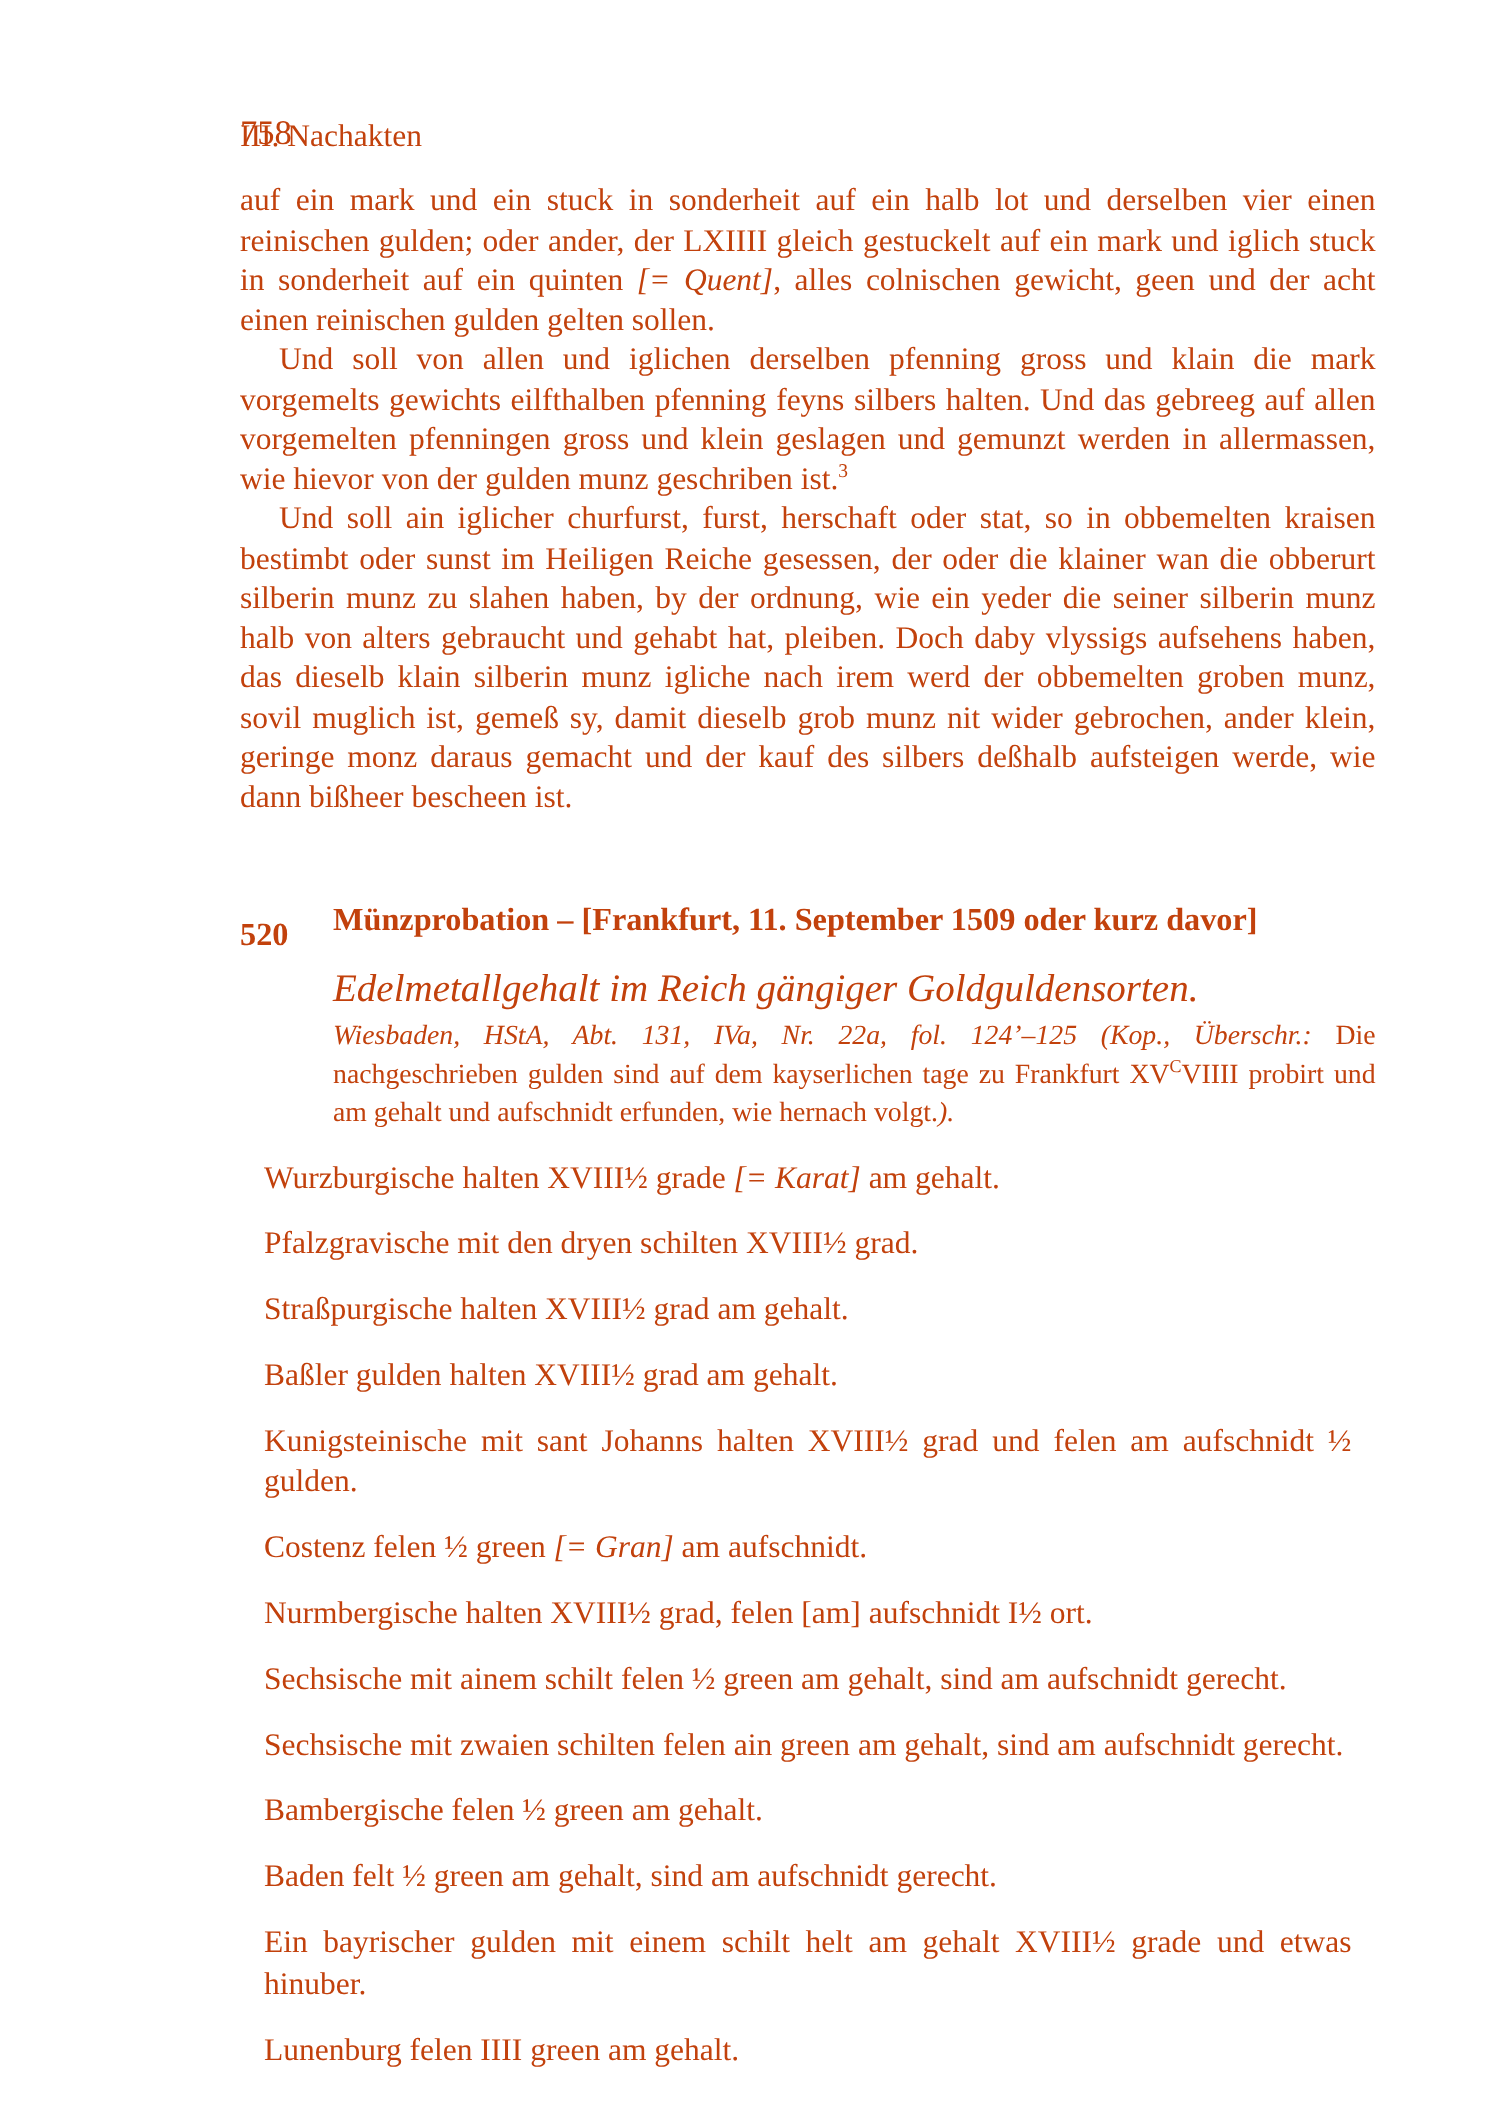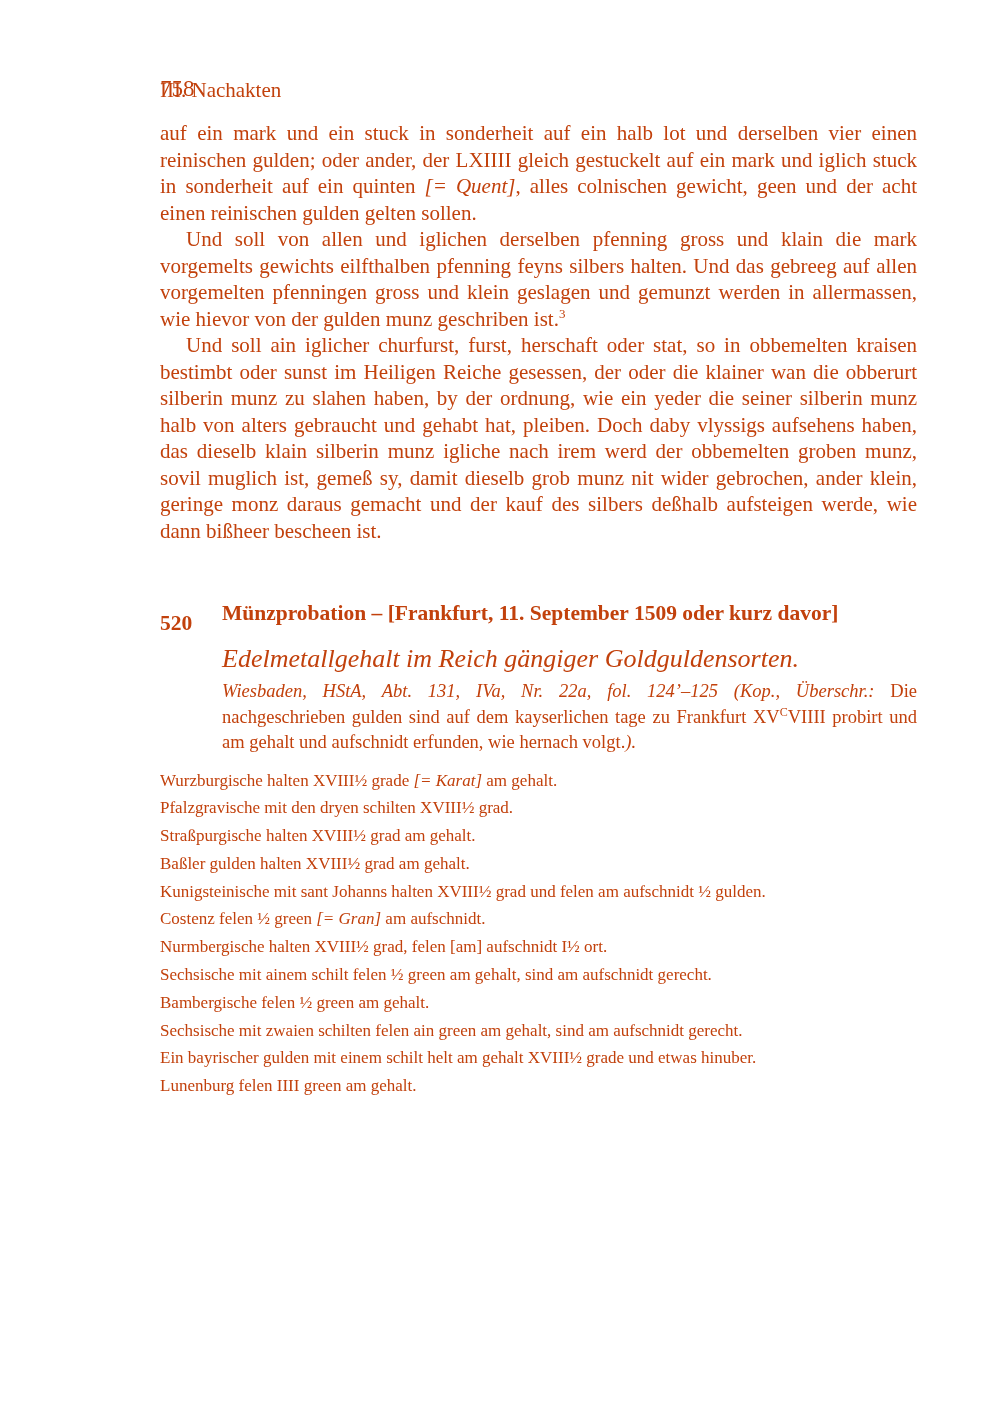--- a/index.html
+++ b/index.html
@@ -81,22 +81,22 @@
   .source .it { font-style: italic; }
   .sup-c {
     font-size: 12px;
     vertical-align: super;
     line-height: 0;
   }
 
   
   .entries { margin-top: 11px; }
   .entries p {
-    margin: 0;
-    font-size: 17px;
+    margin: 16px;
+    font-size: 21px;
     line-height: 27.8px;
     text-align: justify;
   }
 
   
   .footnote { margin-top: 13px; }
   .fn-rule {
     width: 76px;
     height: 1px;
     background: #161616;
@@ -143,20 +143,21 @@
 
   <div class="entries">
     <p><span>Wurzburgische halten XVIII½ grade </span><span class="em">[= Karat]</span><span> am gehalt.</span></p>
     <p><span>Pfalzgravische mit den dryen schilten XVIII½ grad.</span></p>
     <p><span>Straßpurgische halten XVIII½ grad am gehalt.</span></p>
     <p><span>Baßler gulden halten XVIII½ grad am gehalt.</span></p>
     <p><span>Kunigsteinische mit sant Johanns halten XVIII½ grad und felen am aufschnidt ½ gulden.</span></p>
     <p><span>Costenz felen ½ green </span><span class="em">[= Gran]</span><span> am aufschnidt.</span></p>
     <p><span>Nurmbergische halten XVIII½ grad, felen [am] aufschnidt I½ ort.</span></p>
     <p><span>Sechsische mit ainem schilt felen ½ green am gehalt, sind am aufschnidt gerecht.</span></p>
+    <p><span>Sechsische mit zwaien schilten felen ain green am gehalt, sind am aufschnidt gerecht.</span></p>
     <p><span>Bambergische felen ½ green am gehalt.</span></p>
-    <p><span>Sechsische mit zwaien schilten felen ain green am gehalt, sind am aufschnidt gerecht.</span></p>
+    <p><span>Baden felt ½ green am gehalt, sind am aufschnidt gerecht.</span></p>
     <p><span>Ein bayrischer gulden mit einem schilt helt am gehalt XVIII½ grade und etwas hinuber.</span></p>
     <p><span>Lunenburg felen IIII green am gehalt.</span></p>
   </div>
 
 
 </div>
 
 </body></html>

